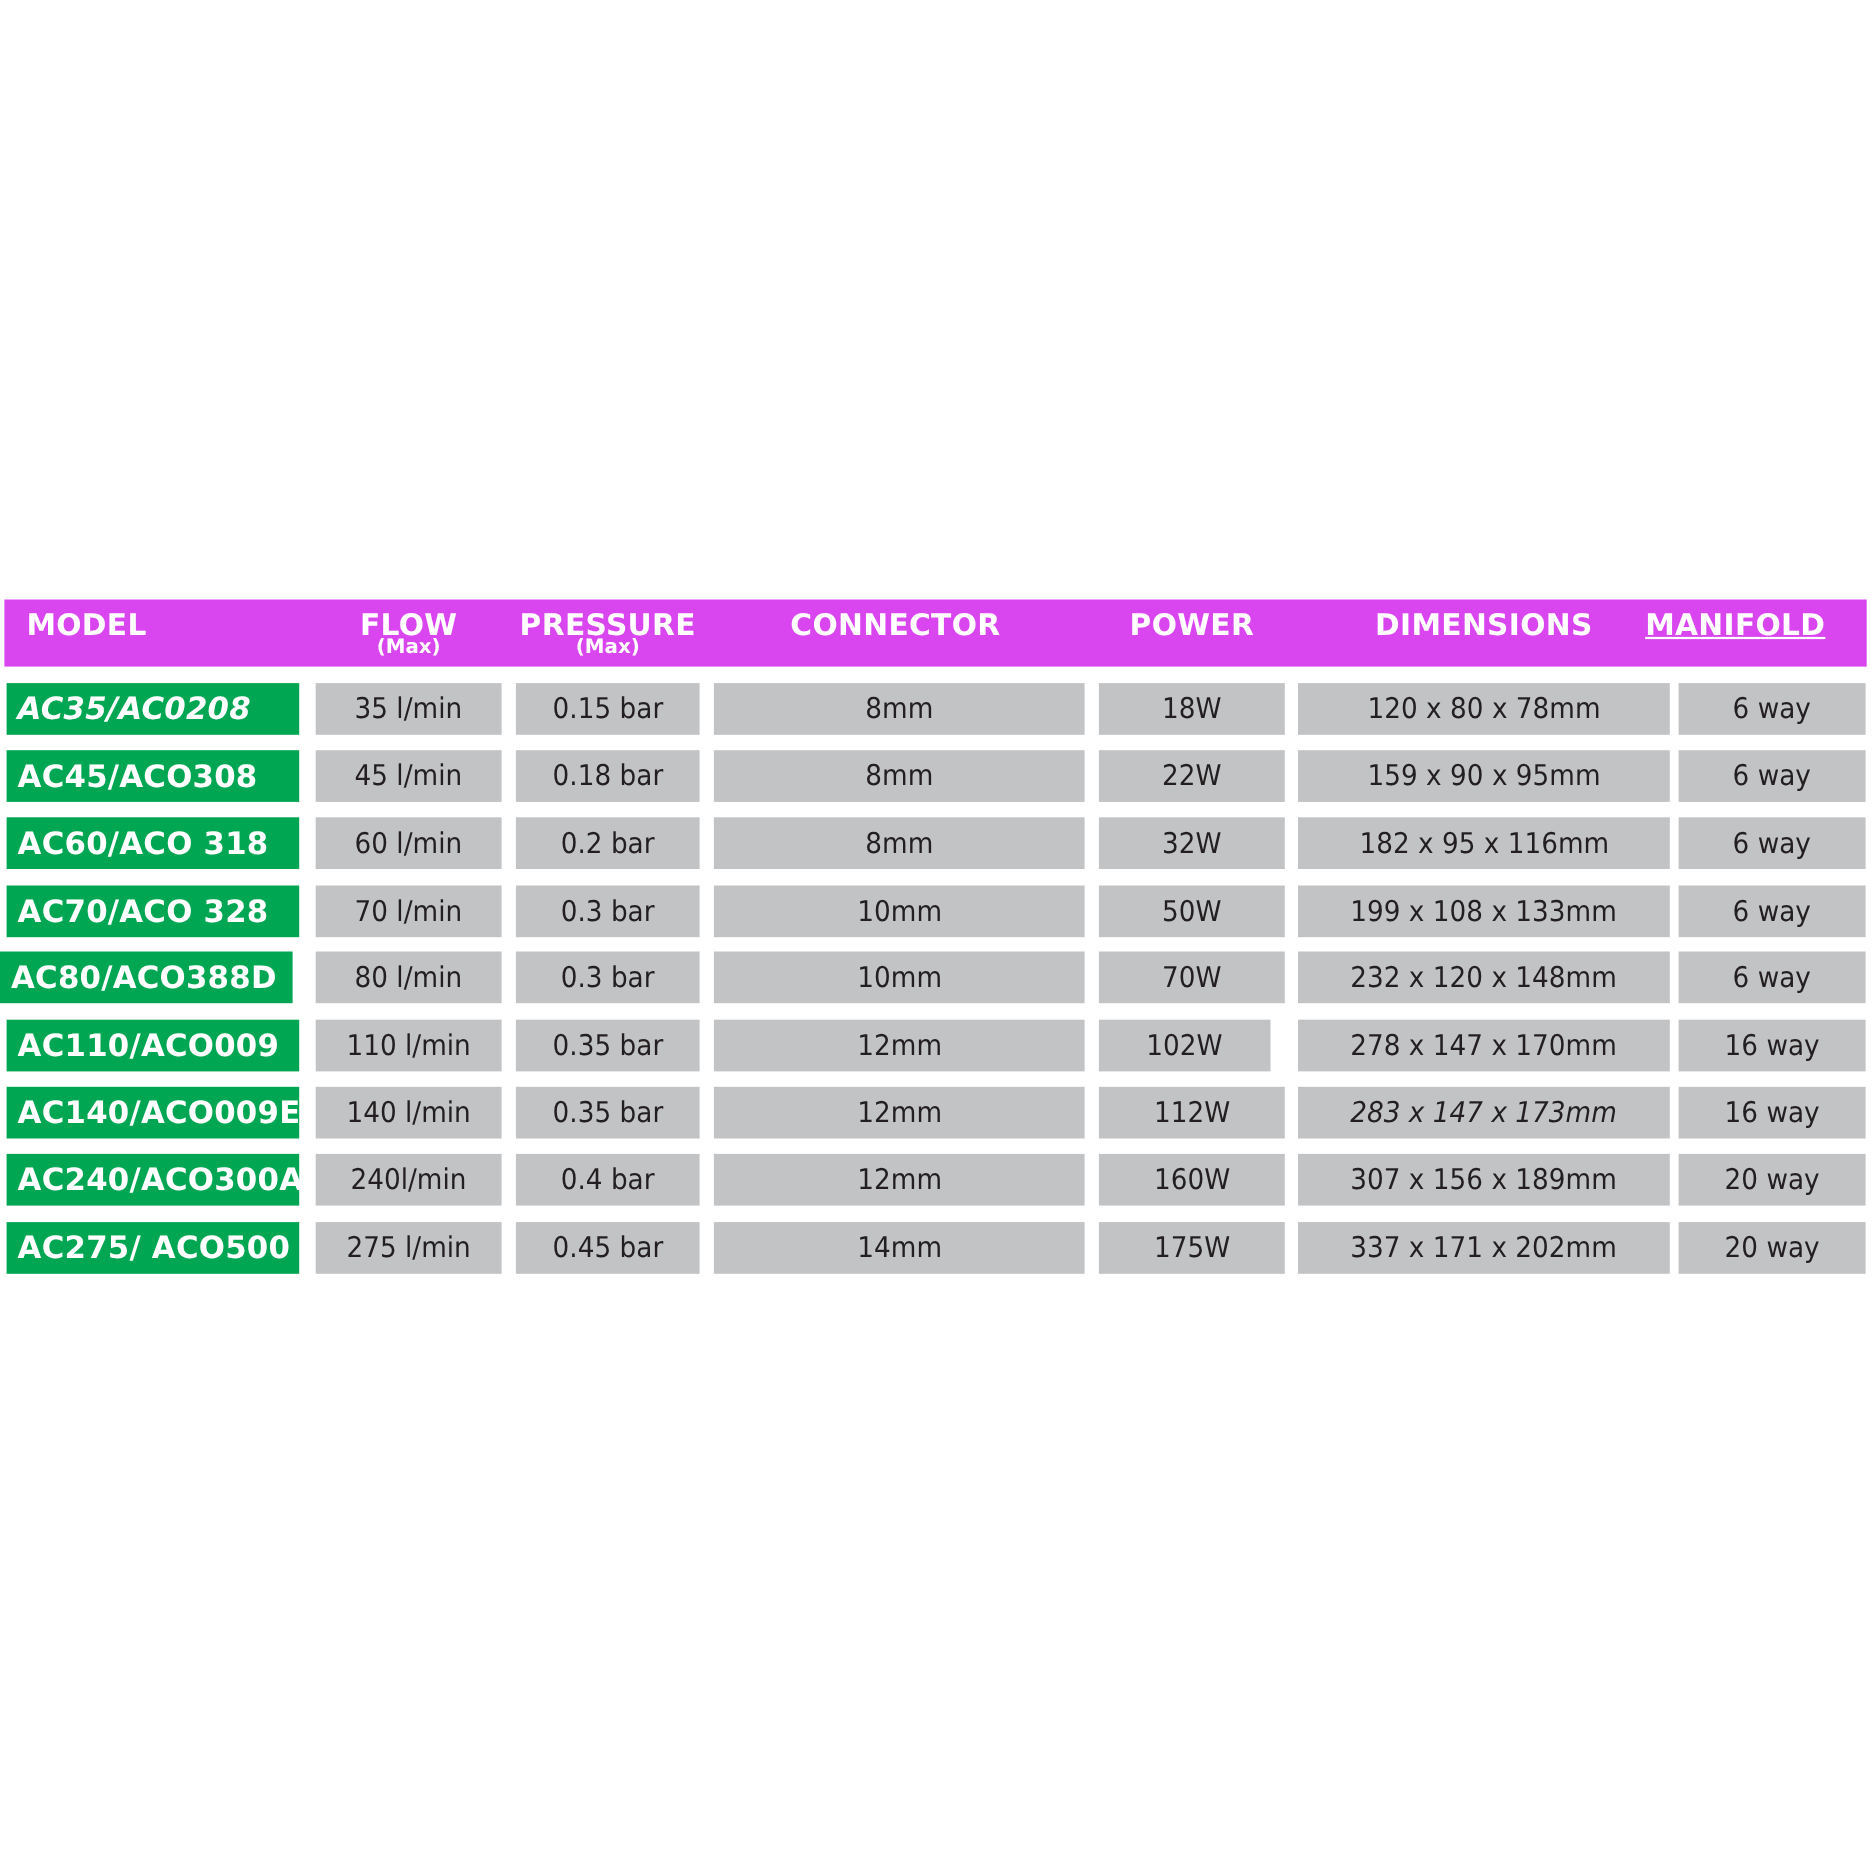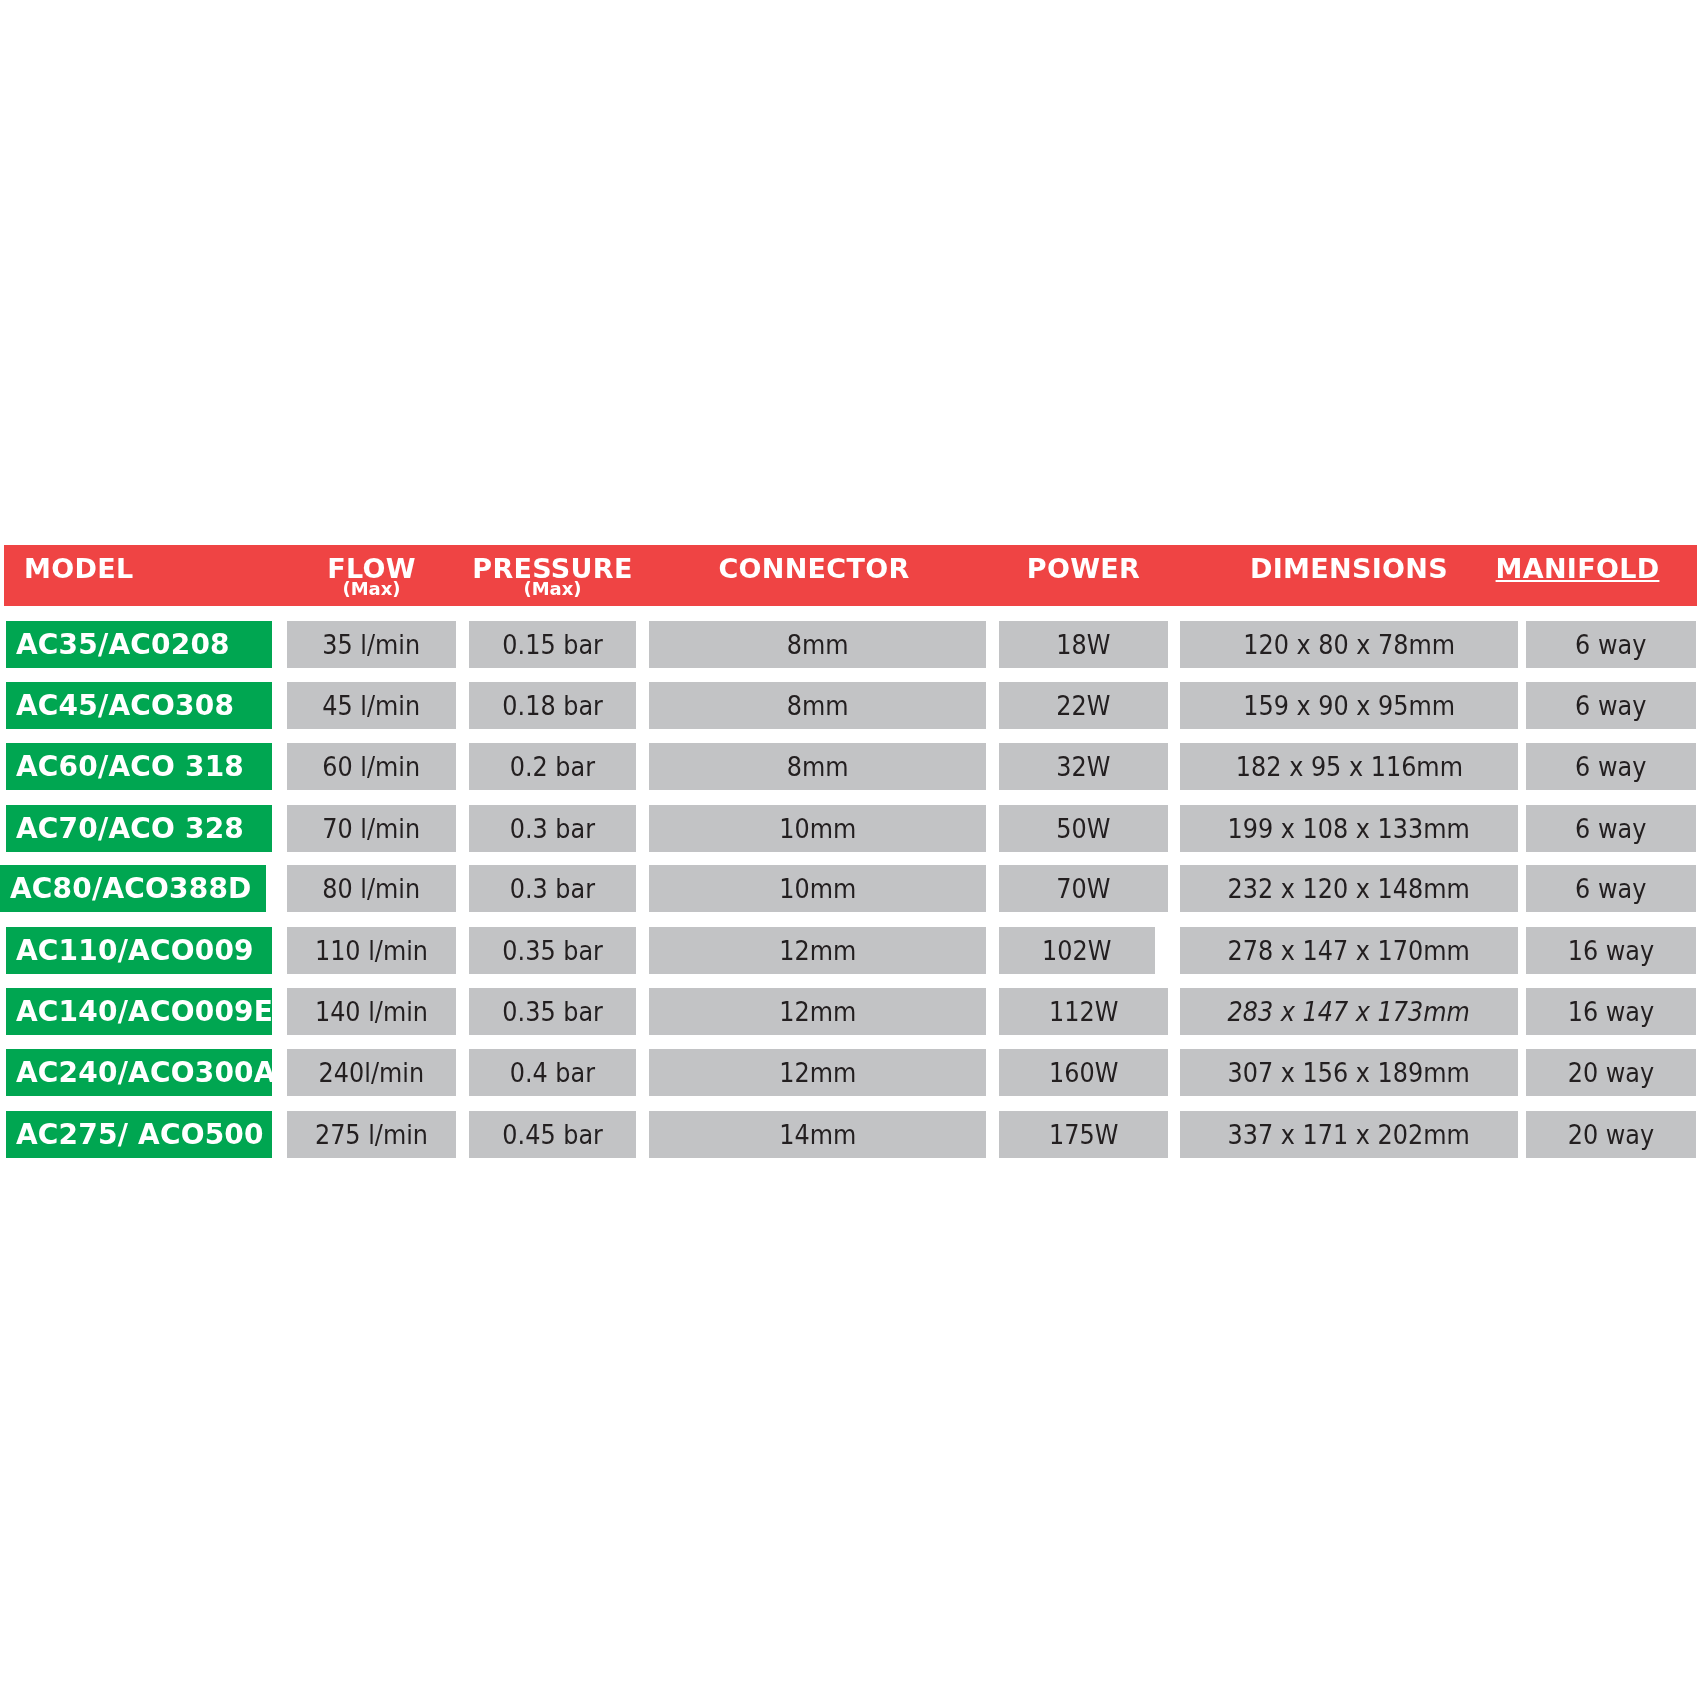--- a/index.html
+++ b/index.html
@@ -1,18 +1,18 @@
 <!DOCTYPE html>
 <html><head>
 <meta charset="utf-8">
 <style>
   html, body { margin:0; padding:0; background:#ffffff; }
   body { width:1705px; height:1705px; position:relative; overflow:hidden;
          font-family:"DejaVu Sans", "Liberation Sans", sans-serif; }
-  .header { position:absolute; left:4px; top:545px; width:1693px; height:61px; background:#ef4444; }
+  .header { position:absolute; left:4px; top:545px; width:1693px; height:61px; background:#d946ef; }
   .hcell { position:absolute; top:0; height:61px; color:#ffffff; font-weight:bold; text-align:center; }
   .hcell .main { display:block; font-size:27px; line-height:27px; margin-top:10px; letter-spacing:0.3px; }
   .hcell .sub { display:block; font-size:18px; line-height:13px; margin-top:0px; }
   .hcell.model { text-align:left; padding-left:20px; }
   .cell { position:absolute; height:47px; display:flex; align-items:center; justify-content:center;
           font-size:26px; color:#231F20; background:#C2C3C5; box-sizing:border-box; white-space:nowrap; }
   .cell.model { background:#00A651; color:#ffffff; font-weight:bold; justify-content:flex-start;
                 padding-left:10px; font-size:28px; letter-spacing:0.2px; }
   .cell span { display:block; transform:scaleX(0.92); }
   .cell.model span { transform:none; }
@@ -40,21 +40,21 @@
   </div>
   <div class="hcell" style="left:1176px;width:338px;">
     <span class="main">DIMENSIONS</span>
   </div>
   <div class="hcell" style="left:1488px;width:171px;text-decoration:underline;">
     <span class="main">MANIFOLD</span>
   </div>
 </div>
 
 <div>
-  <div class="cell model" style="left:6px;top:621px;width:266px;">
+  <div class="cell model" style="left:6px;top:621px;width:266px;font-style:italic;">
       <span>AC35/AC0208</span>
     </div>
   <div class="cell" style="left:287px;top:621px;width:169px;">
       <span>35 l/min</span>
     </div>
   <div class="cell" style="left:469px;top:621px;width:167px;">
       <span>0.15 bar</span>
     </div>
   <div class="cell" style="left:649px;top:621px;width:337px;">
       <span>8mm</span>

